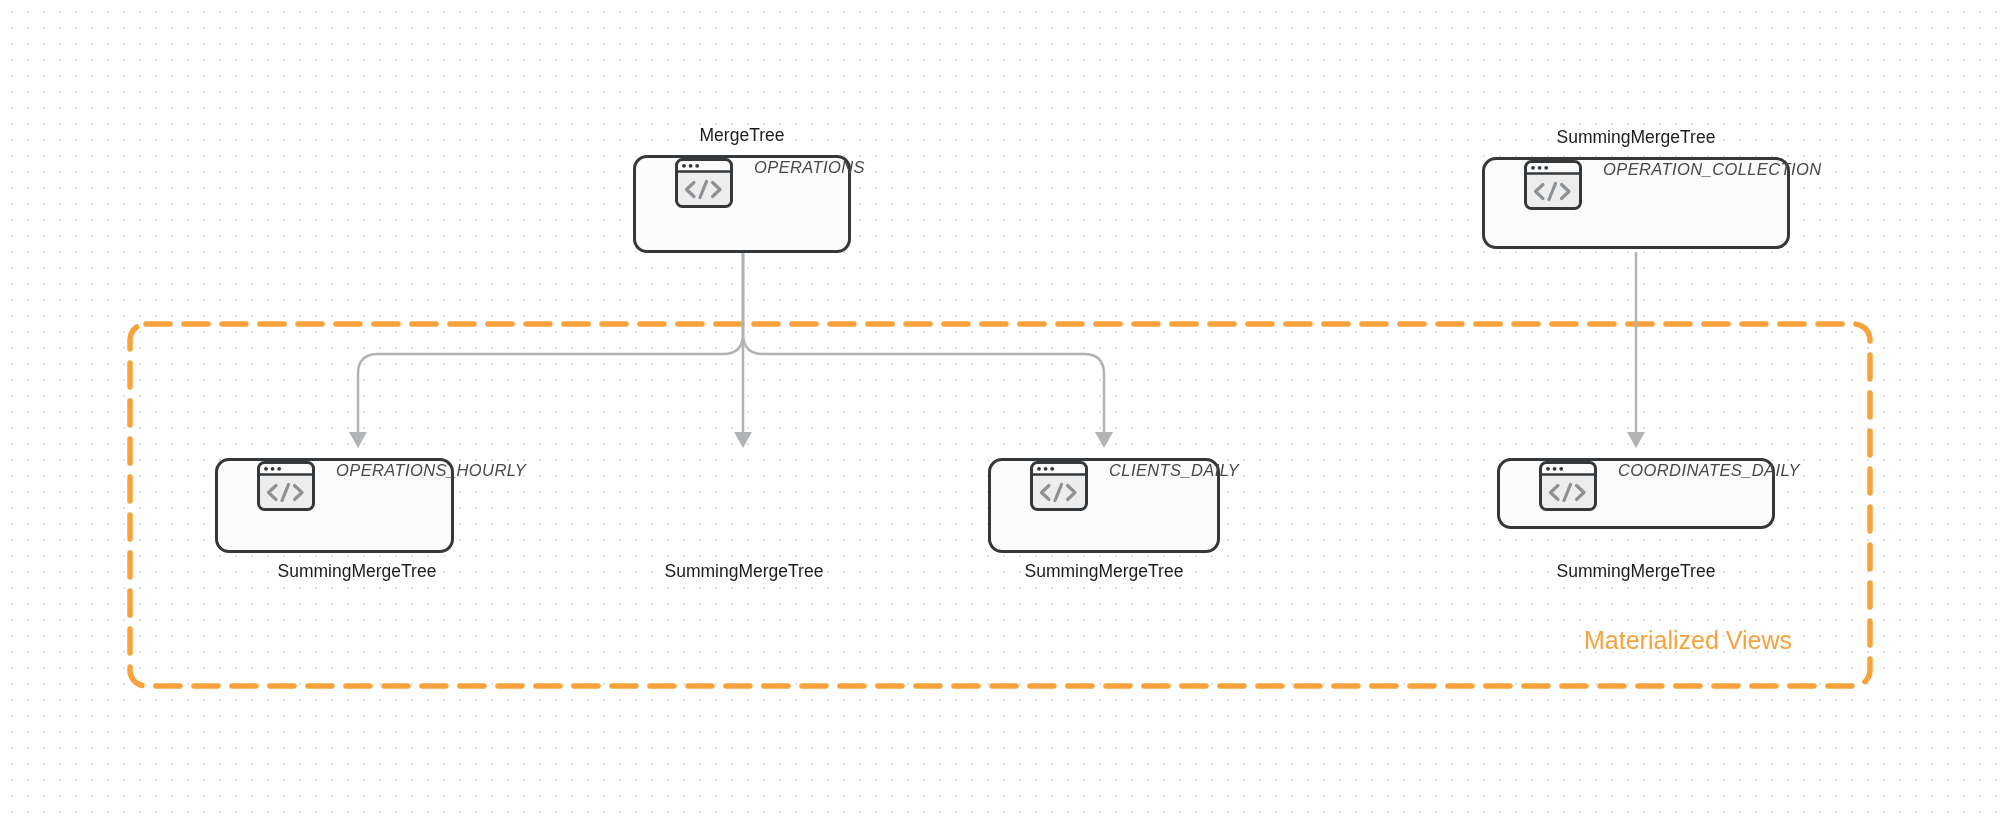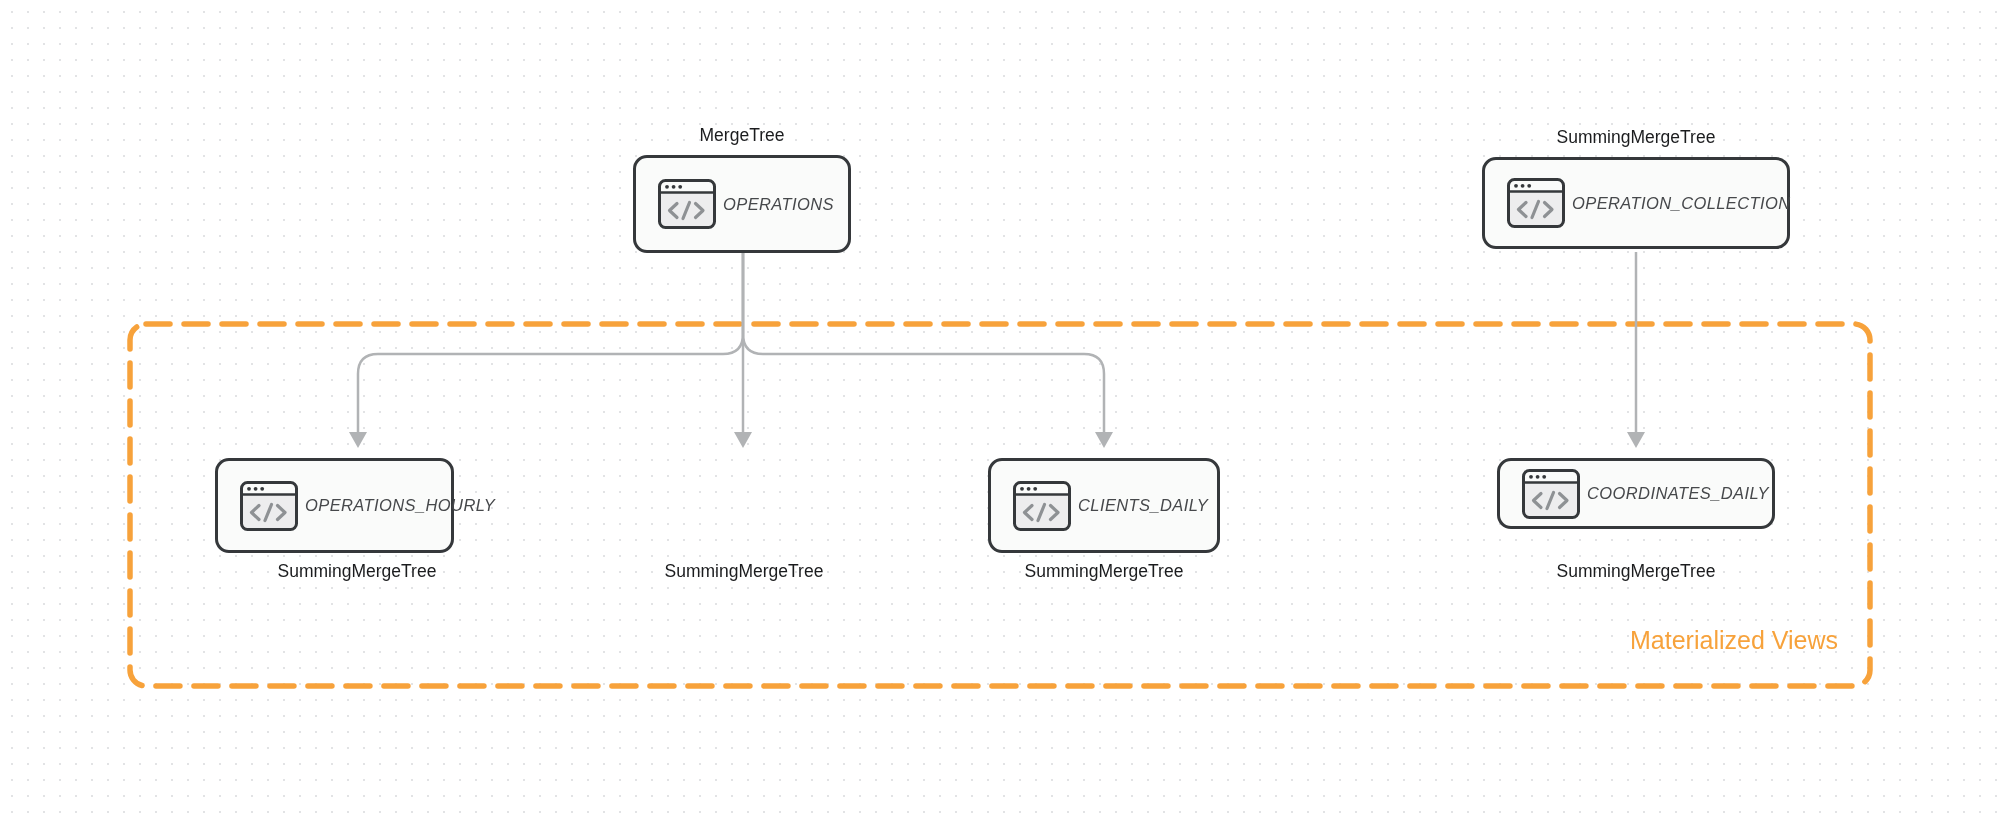--- a/index.html
+++ b/index.html
@@ -21,23 +21,23 @@
     position: absolute;
     left: 0; top: 0;
     width: 2000px;
     height: 818px;
     pointer-events: none;
   }
   .node {
     position: absolute;
     box-sizing: border-box;
     display: flex;
-    align-items: center;
-    gap: 7px;
-    padding-left: 22px;
+    align-items: flex-start;
+    gap: 21px;
+    padding-left: 39px;
     background: #fafbfa;
     border: 3px solid #35383b;
     border-radius: 14px;
     cursor: pointer;
   }
   .node-icon {
     display: inline-flex;
     flex: 0 0 auto;
     width: 58px;
     height: 50px;
@@ -57,21 +57,21 @@
     font-size: 17.5px;
     font-weight: 500;
     color: #1b1c1e;
     white-space: nowrap;
   }
   .mv-label {
     position: absolute;
     left: 1538px;
     top: 626px;
     width: 300px;
-    text-align: right;
+    text-align: center;
     font-size: 25px;
     font-weight: 500;
     color: #f7a23b;
     white-space: nowrap;
   }
 </style>
 </head>
 <body>
 
 <div class="canvas">

